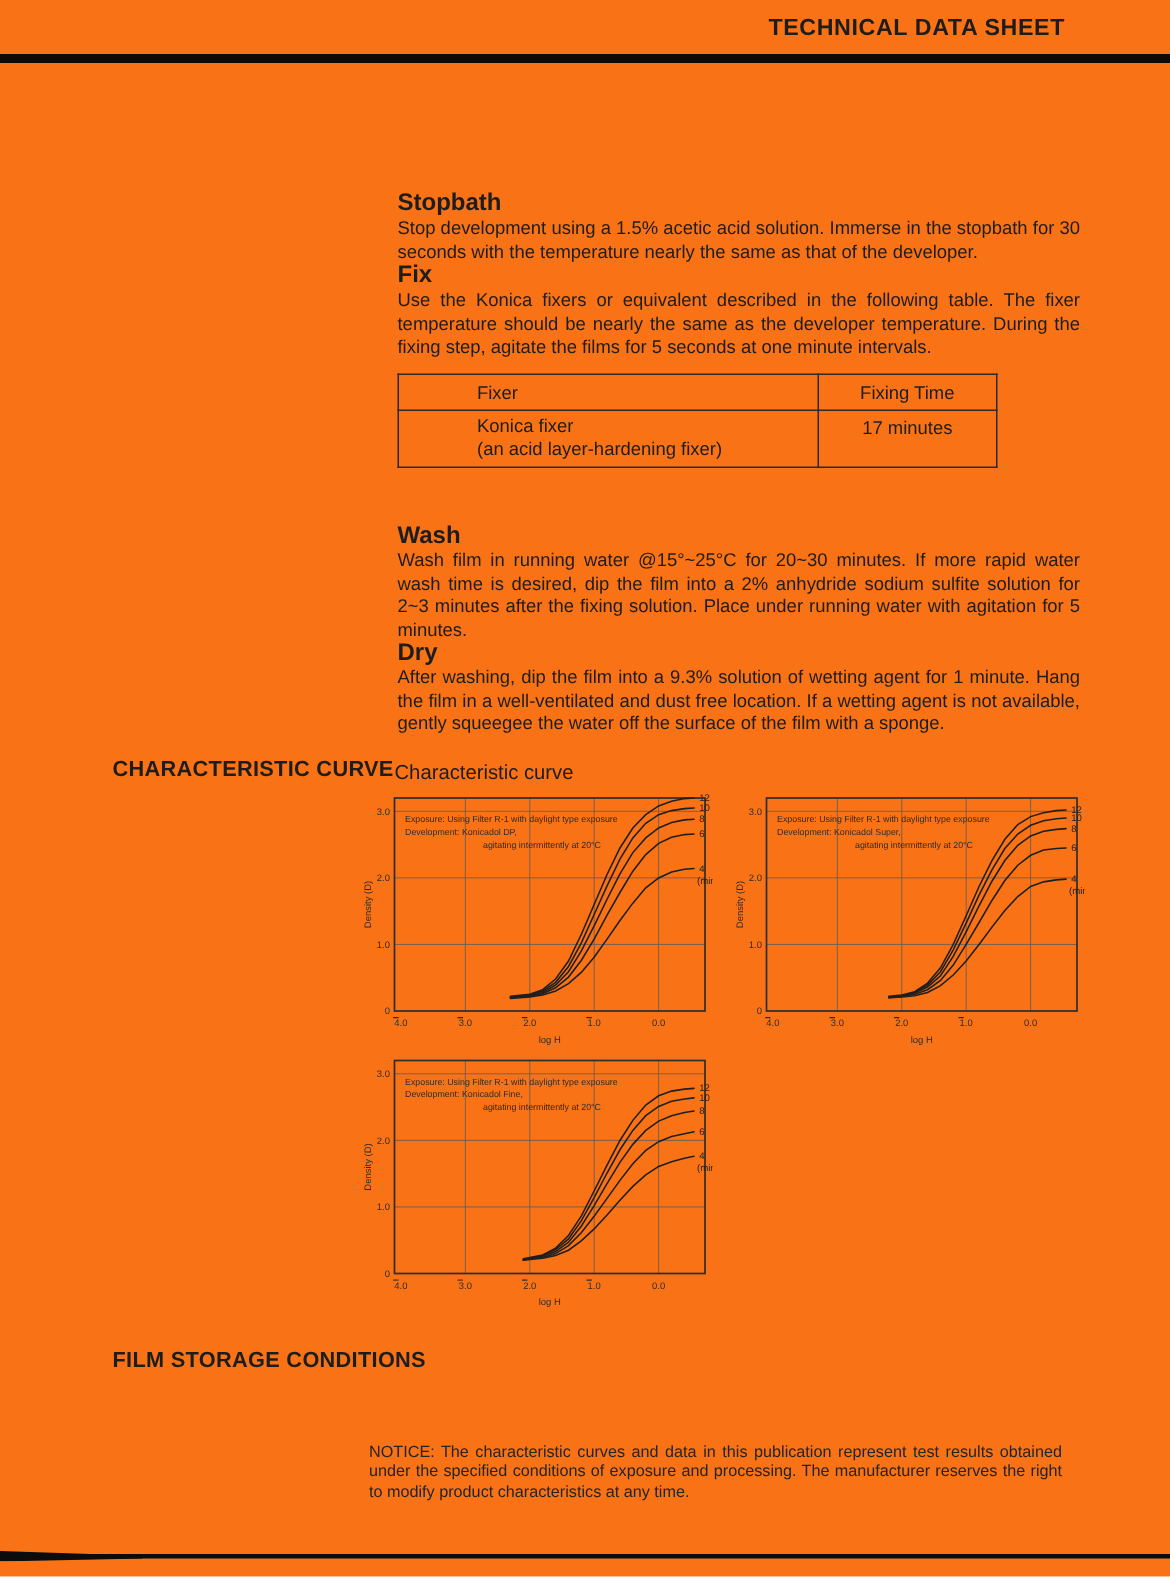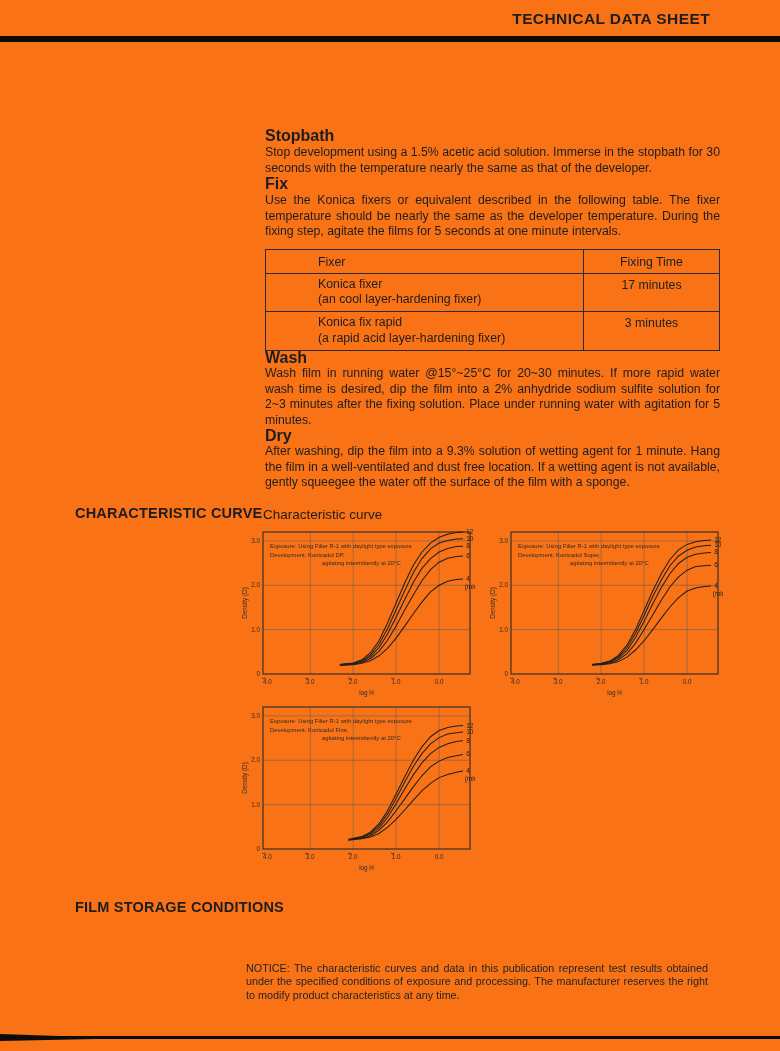--- a/index.html
+++ b/index.html
@@ -5,21 +5,21 @@
   html,body{margin:0;padding:0;background:#ffffff;}
   .page{position:relative;width:780px;height:1051px;background:#f97316;overflow:hidden;
         font-family:"Liberation Sans",sans-serif;color:#1d1d1d;}
   .abs{position:absolute;margin:0;}
   .header-title{top:10px;right:70px;font-size:15.5px;font-weight:bold;letter-spacing:.4px;}
   .header-rule{top:36px;left:0;width:780px;height:6px;background:#0b0b0b;}
   .sec-h{font-size:16px;font-weight:bold;line-height:16px;}
   .bodytxt{font-size:12.3px;line-height:15.6px;width:455px;text-align:justify;}
   .side-h{font-size:14.5px;font-weight:bold;letter-spacing:.2px;}
   .subtitle{font-size:13.5px;}
-  .fixer-table{border-collapse:collapse;width:455px;font-size:12.3px;}
+  .fixer-table{border-collapse:collapse;width:400px;font-size:12.3px;}
   .fixer-table th,.fixer-table td{border:1.4px solid #2b2b2b;font-weight:normal;}
   .fixer-table th{height:21px;}
   .th-fixer{text-align:left;padding-left:52px;width:303px;}
   .th-time{text-align:center;width:150px;}
   .td-fixer{padding:3px 4px 4px 52px;line-height:15.2px;}
   .td-time{text-align:center;vertical-align:top;padding-top:4px;}
   .notice{font-size:10.8px;line-height:13.4px;width:462px;text-align:justify;color:#242424;}
   .bottom-rule{top:1036px;left:0;width:780px;height:3px;background:#0c0c0c;}
   .bottom-rule-wedge{top:1034px;left:0;width:95px;height:7px;background:#0c0c0c;
                      clip-path:polygon(0 0,100% 45%,100% 72%,0 100%);}
@@ -51,30 +51,23 @@
     <thead>
       <tr>
         <th class="th-fixer">Fixer</th>
         <th class="th-time">Fixing Time</th>
       </tr>
     </thead>
     <tbody>
       <tr>
         <td class="td-fixer">
           <div>Konica fixer</div>
-          <div>(an cool layer-hardening fixer)</div>
+          <div>(an acid layer-hardening fixer)</div>
         </td>
         <td class="td-time">17 minutes</td>
-      </tr>
-      <tr>
-        <td class="td-fixer">
-          <div>Konica fix rapid</div>
-          <div>(a rapid acid layer-hardening fixer)</div>
-        </td>
-        <td class="td-time">3 minutes</td>
       </tr>
     </tbody>
   </table>
 
   <h3 class="abs sec-h" style="left:265px;top:350px;">Wash</h3>
   <p class="abs bodytxt" style="left:265px;top:366px;">Wash film in running water @15°~25°C for 20~30 minutes. If more rapid water wash time is desired, dip the film into a 2% anhydride sodium sulfite solution for 2~3 minutes after the fixing solution. Place under running water with agitation for 5 minutes.</p>
 
   <h3 class="abs sec-h" style="left:265px;top:428px;">Dry</h3>
   <p class="abs bodytxt" style="left:265px;top:444px;">After washing, dip the film into a 9.3% solution of wetting agent for 1 minute. Hang the film in a well-ventilated and dust free location. If a wetting agent is not available, gently squeegee the water off the surface of the film with a sponge.</p>
 

